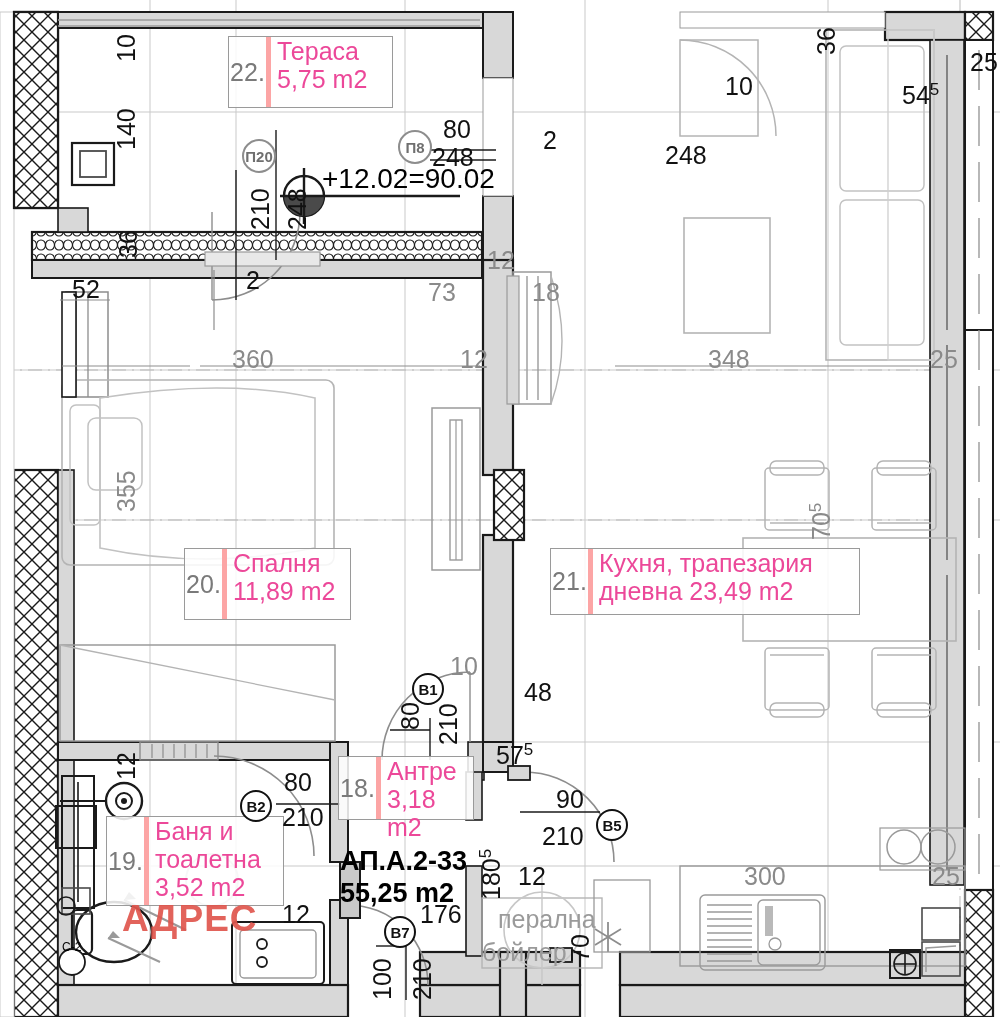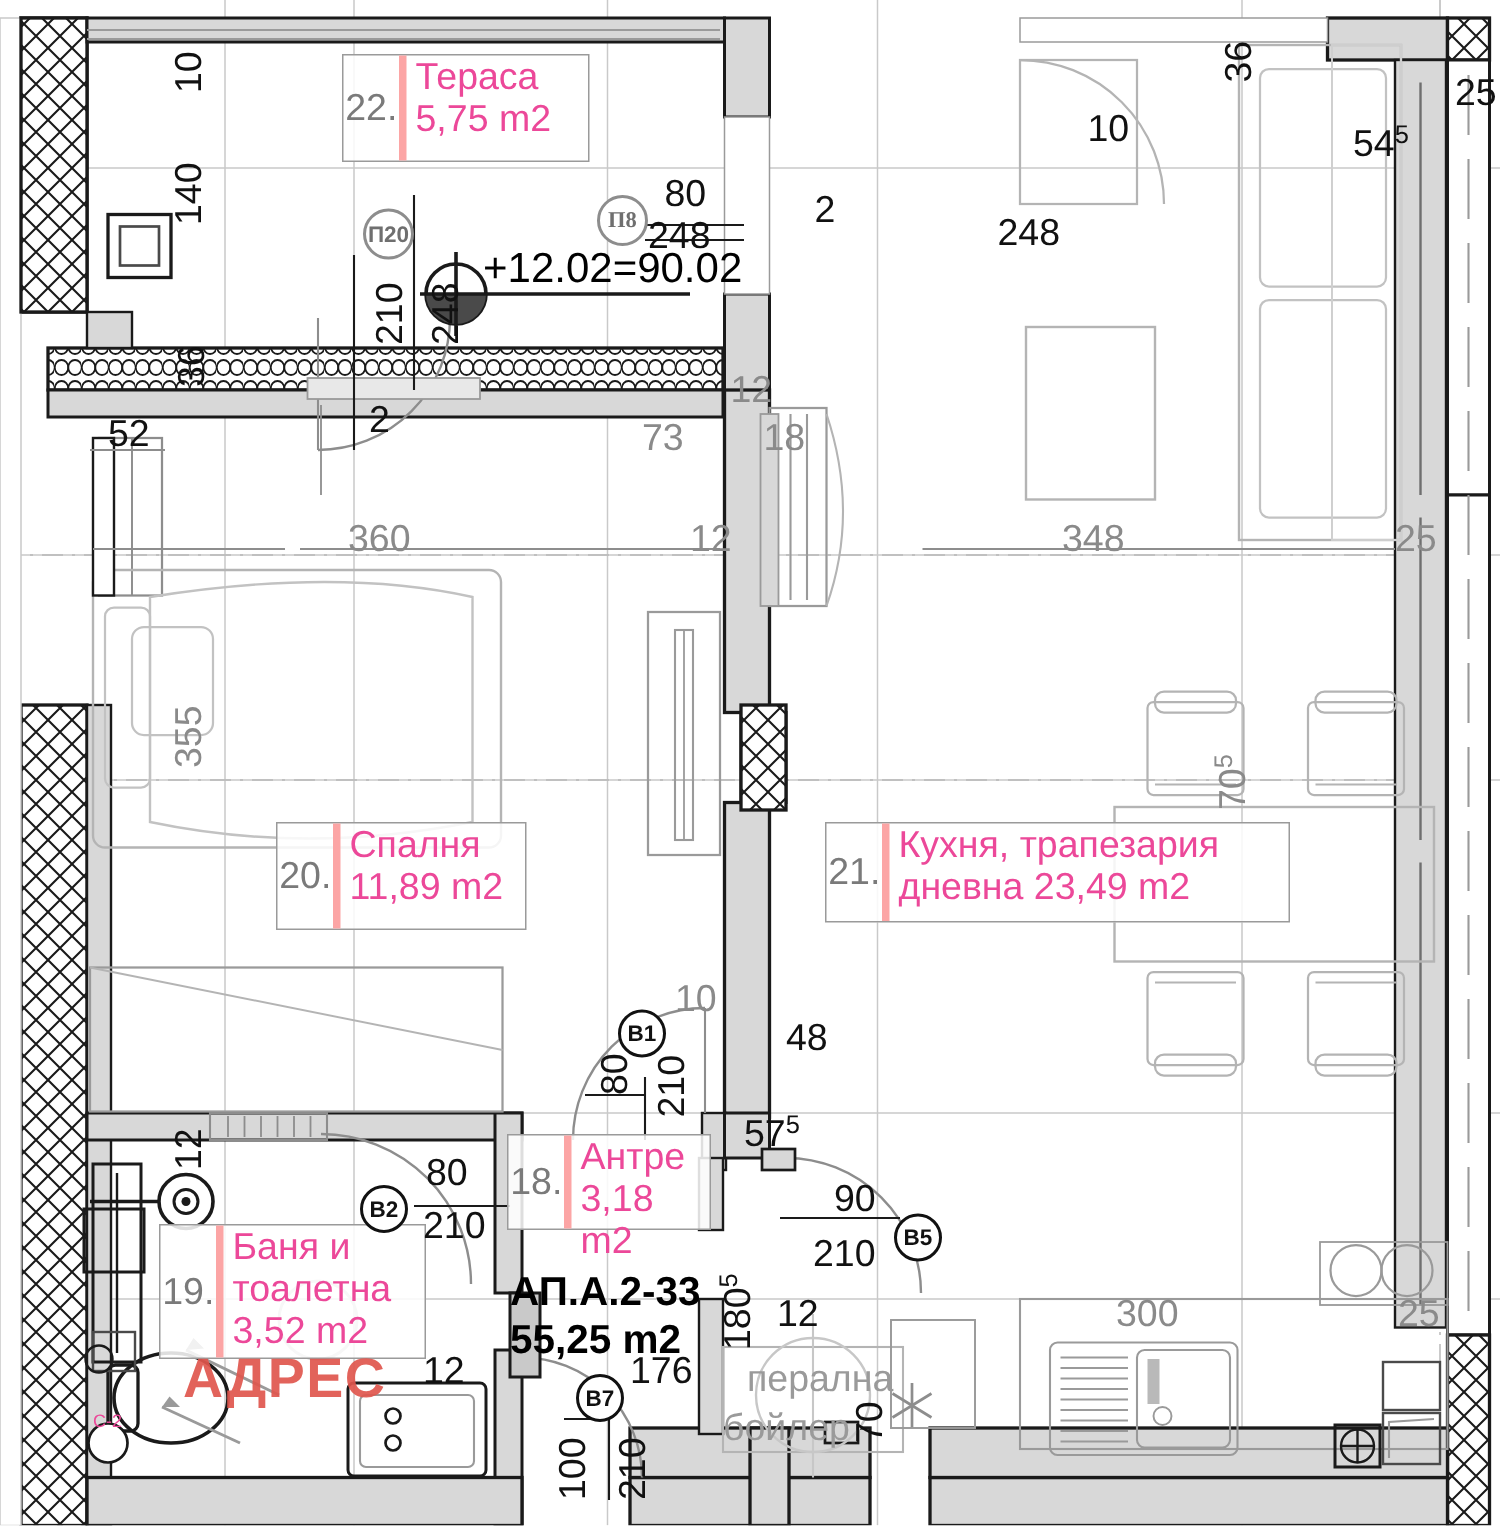--- a/index.html
+++ b/index.html
@@ -348,26 +348,26 @@
 </div>
 
 <div class="lvl" style="left:322px;top:163px;">+12.02=90.02</div>
 
 <div class="wm" style="left:122px;top:898px;">АДРЕС</div>
 
 <div class="lbl" style="left:478px;top:905px;font-size:25px;color:#9a9a9a;margin-left:20px;">перална</div>
 <div class="lbl" style="left:482px;top:938px;font-size:25px;color:#9a9a9a;">бойлер</div>
 
 <div class="tagc g" style="left:242px;top:139px;width:30px;height:30px;">П20</div>
-<div class="tagc g" style="left:398px;top:130px;width:30px;height:30px;font-family:Liberation Serif, serif;">П8</div>
+<div class="tagc g" style="left:398px;top:130px;width:30px;height:30px;">П8</div>
 <div class="tagc" style="left:412px;top:673px;width:28px;height:28px;">В1</div>
 <div class="tagc" style="left:240px;top:790px;width:28px;height:28px;">В2</div>
 <div class="tagc" style="left:596px;top:809px;width:28px;height:28px;">В5</div>
 <div class="tagc" style="left:384px;top:916px;width:28px;height:28px;">В7</div>
-<div class="lbl" style="left:62px;top:940px;font-size:12px;color:#ec4899;">С-2</div>
+<div class="lbl" style="left:62px;top:940px;font-size:12px;color:#000000;">С-2</div>
 
 <div class="dim rot" style="left:246px;top:230px;transform:rotate(-90deg);">210</div>
 <div class="dim rot" style="left:283px;top:230px;transform:rotate(-90deg);">248</div>
 <div class="dim" style="left:443px;top:115px;">80</div>
 <div class="dim" style="left:432px;top:143px;">248</div>
 <div class="dim rot" style="left:396px;top:730px;transform:rotate(-90deg);">80</div>
 <div class="dim rot" style="left:434px;top:745px;transform:rotate(-90deg);">210</div>
 <div class="dim" style="left:284px;top:768px;">80</div>
 <div class="dim" style="left:282px;top:803px;">210</div>
 <div class="dim" style="left:556px;top:785px;">90</div>
@@ -388,21 +388,21 @@
 
 <div class="dim" style="left:543px;top:126px;">2</div>
 <div class="dim" style="left:246px;top:266px;">2</div>
 
 <div class="dimg" style="left:232px;top:345px;">360</div>
 <div class="dimg" style="left:708px;top:345px;">348</div>
 <div class="dimg" style="left:460px;top:345px;">12</div>
 <div class="dimg" style="left:930px;top:345px;">25</div>
 <div class="dimg" style="left:428px;top:278px;">73</div>
 <div class="dimg" style="left:487px;top:246px;">12</div>
-<div class="dimg" style="left:509px;top:278px;">18</div>
+<div class="dimg" style="left:532px;top:278px;">18</div>
 
 <div class="dimg rot" style="left:112px;top:512px;transform:rotate(-90deg);">355</div>
 <div class="dimg" style="left:806px;top:540px;transform:rotate(-90deg);transform-origin:left top;"><span>70</span><span class="sm">5</span></div>
 
 <div class="dimg" style="left:450px;top:652px;">10</div>
 <div class="dim" style="left:524px;top:678px;">48</div>
 <div class="dim" style="left:496px;top:740px;"><span>57</span><span class="sm">5</span></div>
 
 <div class="dim rot" style="left:112px;top:780px;transform:rotate(-90deg);">12</div>
 <div class="dim" style="left:282px;top:900px;">12</div>

